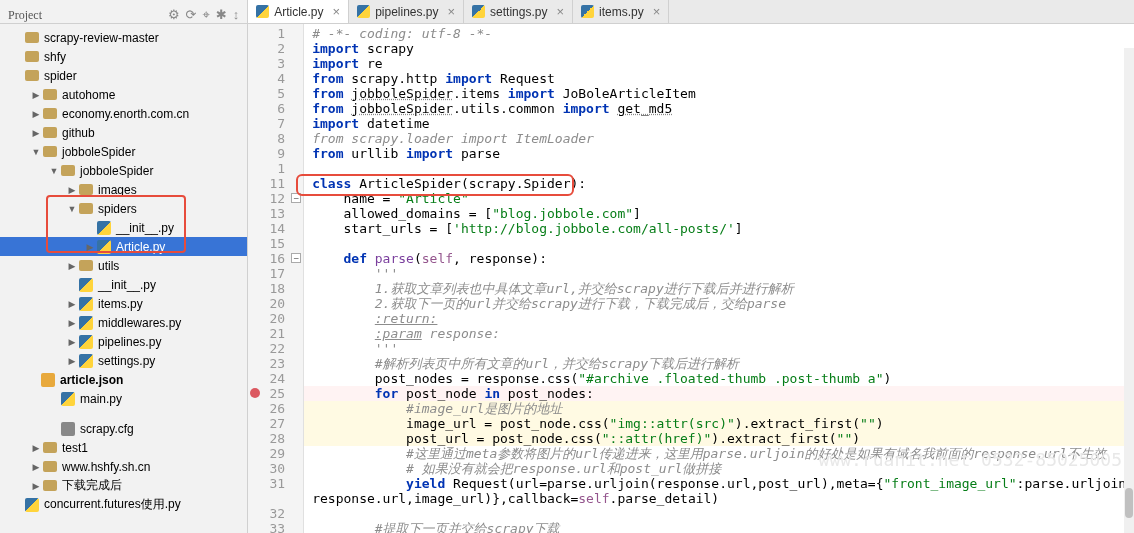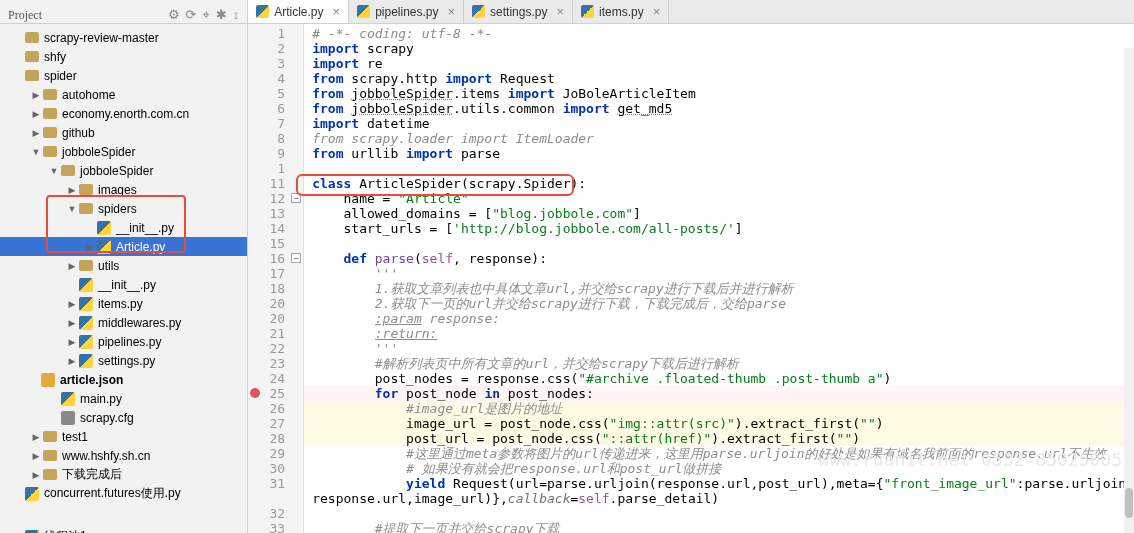--- a/index.html
+++ b/index.html
@@ -31,21 +31,21 @@
 .breakpoint { position: absolute; left: 2px; top: 2px; width: 10px; height: 10px; background: #db5860; border-radius: 50%; }
 .code-body { flex: 1; padding-top: 2px; position: relative; }
 .code-line { height: 15px; white-space: pre; padding-left: 8px; }
 .hl-yellow { background: #fffae3; }
 .hl-current { background: #fff3f3; }
 .kw { color: #0033b3; font-weight: bold; }
 .str { color: #067d17; }
 .cmt { color: #8c8c8c; font-style: italic; }
 .fn { color: #7a3e9d; }
 .self { color: #94558d; }
-.builtin { color: #737373; font-style: italic; }
+.builtin { color: #000000; }
 .decl { color: #000; }
 .dotted { text-decoration: underline dotted #888; }
 .watermark { position: absolute; right: 12px; top: 428px; color: #e8e8e8; font-family: monospace; font-size: 18px; pointer-events: none; }
 .scrollbar-track { position: absolute; right: 0; top: 24px; bottom: 0; width: 10px; background: #f0f0f0; }
 .scrollbar-thumb { background: #c0c0c0; border-radius: 5px; width: 8px; margin: 0 1px; }
 .editor-highlight { position: absolute; border: 2px solid #e74c3c; border-radius: 6px; pointer-events: none; }
 </style>
 </head>
 <body>
 
@@ -195,21 +195,21 @@
           </span>
           <span>article.json</span>
         </div>
         <div class="tree-item" style="padding-left: 48px;">
           <span class="tree-arrow"></span>
           <span class="tree-icon">
             <span class="pyfile-icon"></span>
           </span>
           <span>main.py</span>
         </div>
-        <div class="tree-item" style="padding-left: 48px;">
+        <div class="tree-item" style="padding-left: 48px; margin-top: 11px;">
           <span class="tree-arrow"></span>
           <span class="tree-icon">
             <span class="cfgfile-icon"></span>
           </span>
           <span>scrapy.cfg</span>
         </div>
         <div class="tree-item" style="padding-left: 30px;">
           <span class="tree-arrow">▶</span>
           <span class="tree-icon">
             <span class="folder-icon"></span>
@@ -330,22 +330,22 @@
           <div class="code-line"></div>
           <div class="code-line"><span class="kw">class</span> <span class="decl">ArticleSpider</span>(scrapy.Spider):</div>
           <div class="code-line">    name = <span class="str">"Article"</span></div>
           <div class="code-line">    allowed_domains = [<span class="str">"blog.jobbole.com"</span>]</div>
           <div class="code-line">    start_urls = [<span class="str">'http://blog.jobbole.com/all-posts/'</span>]</div>
           <div class="code-line"></div>
           <div class="code-line">    <span class="kw">def</span> <span class="fn">parse</span>(<span class="self">self</span>, response):</div>
           <div class="code-line">        <span class="cmt">'''</span></div>
           <div class="code-line">        <span class="cmt">1.获取文章列表也中具体文章url,并交给scrapy进行下载后并进行解析</span></div>
           <div class="code-line">        <span class="cmt">2.获取下一页的url并交给scrapy进行下载，下载完成后，交给parse</span></div>
+          <div class="code-line">        <span class="cmt"><u>:return:</u></span></div>
           <div class="code-line">        <span class="cmt"><u>:param</u> response:</span></div>
-          <div class="code-line">        <span class="cmt"><u>:return:</u></span></div>
           <div class="code-line">        <span class="cmt">'''</span></div>
           <div class="code-line">        <span class="cmt">#解析列表页中所有文章的url，并交给scrapy下载后进行解析</span></div>
           <div class="code-line">        post_nodes = response.css(<span class="str">"#archive .floated-thumb .post-thumb a"</span>)</div>
           <div class="code-line hl-current">        <span class="kw">for</span> post_node <span class="kw">in</span> post_nodes:</div>
           <div class="code-line hl-yellow">            <span class="cmt">#image_url是图片的地址</span></div>
           <div class="code-line hl-yellow">            image_url = post_node.css(<span class="str">"img::attr(src)"</span>).extract_first(<span class="str">""</span>)</div>
           <div class="code-line hl-yellow">            post_url = post_node.css(<span class="str">"::attr(href)"</span>).extract_first(<span class="str">""</span>)</div>
           <div class="code-line">            <span class="cmt">#这里通过meta参数将图片的url传递进来，这里用parse.urljoin的好处是如果有域名我前面的response.url不生效</span></div>
           <div class="code-line">            <span class="cmt"># 如果没有就会把response.url和post_url做拼接</span></div>
           <div class="code-line">            <span class="kw">yield</span> Request(url=parse.urljoin(response.url,post_url),meta={<span class="str">"front_image_url"</span>:parse.urljoin(</div>

